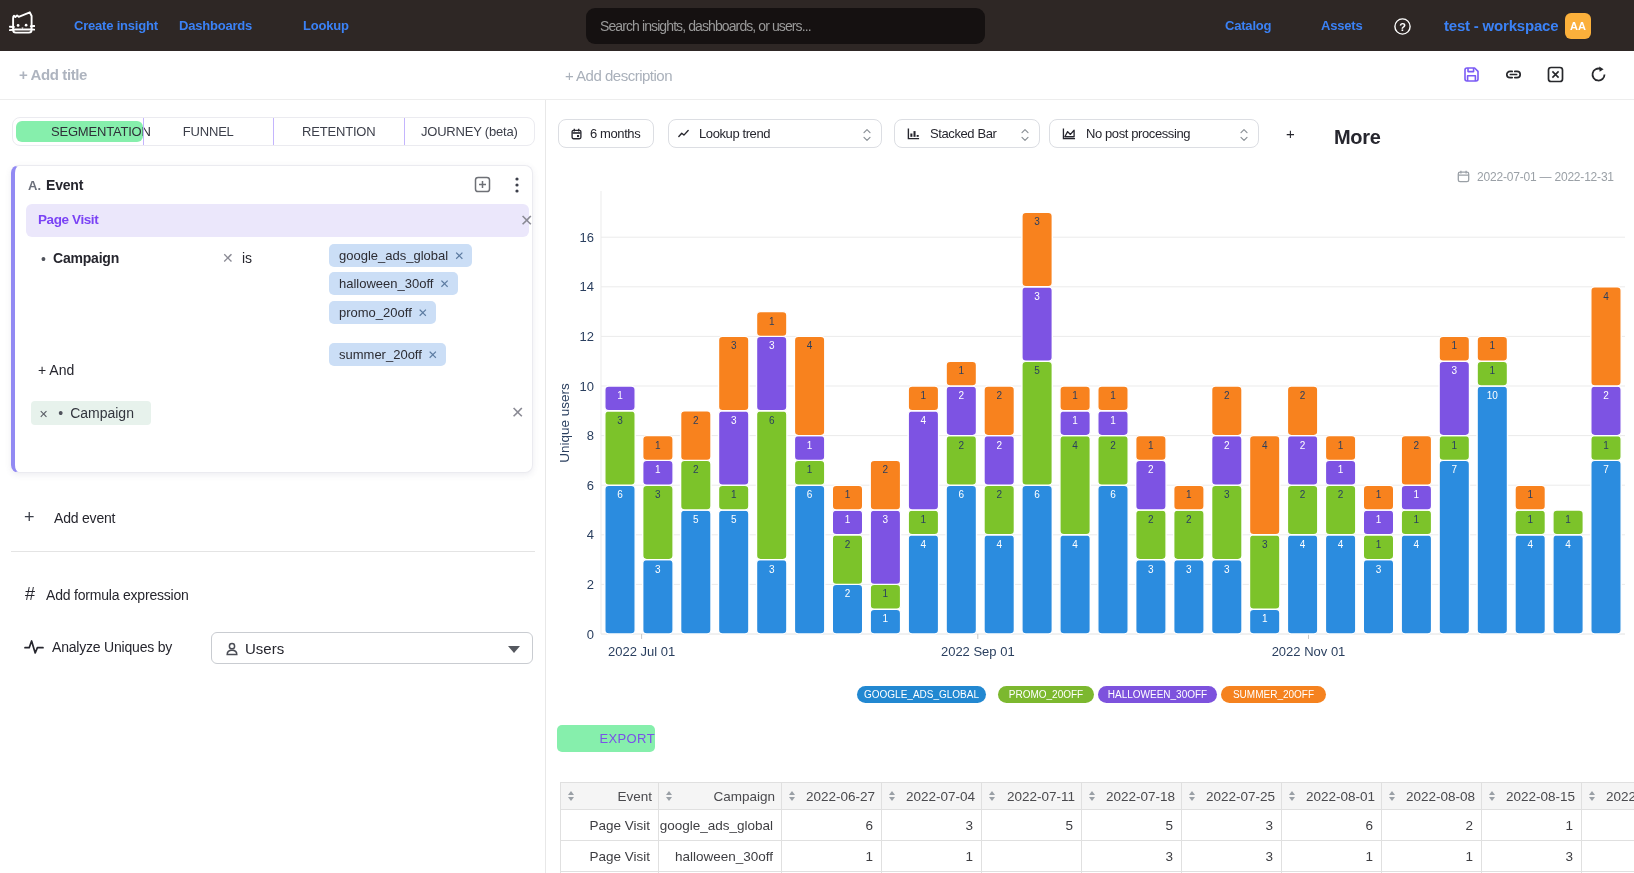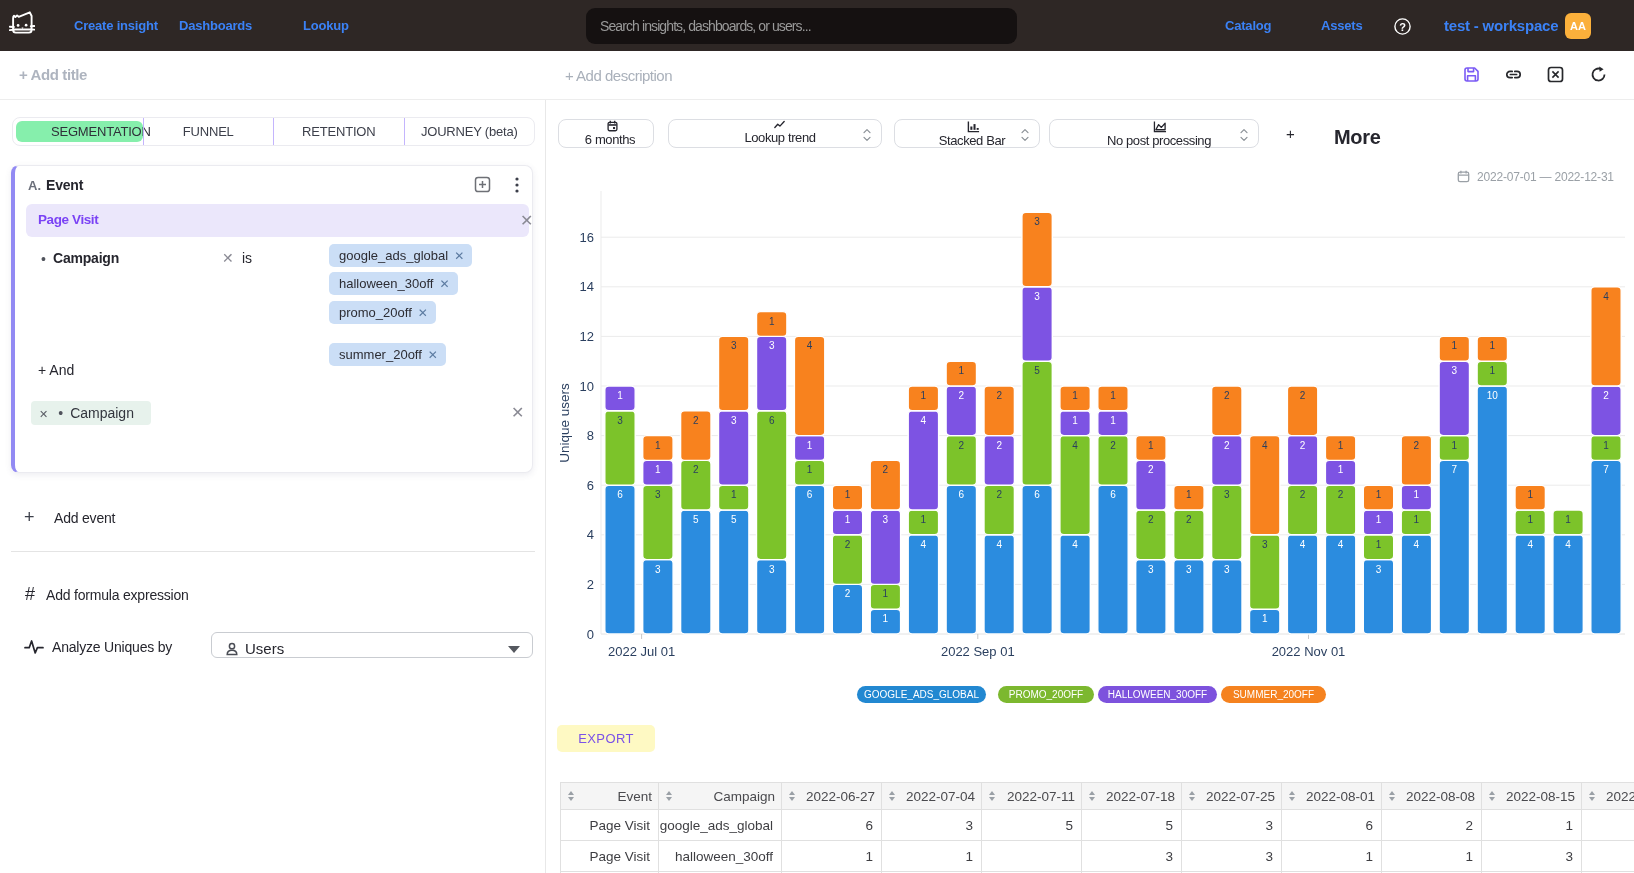--- a/index.html
+++ b/index.html
@@ -2,45 +2,45 @@
 <html><head>
 <meta charset="utf-8">
 <style>
 * { margin:0; padding:0; box-sizing:border-box; }
 html,body { width:1634px; height:873px; overflow:hidden; background:#fff;
   font-family:"Liberation Sans", sans-serif; }
 .abs { position:absolute; }
 
 .topbar { position:absolute; left:0; top:0; width:1634px; height:51px; background:#2e2725; }
 .nav-item { position:absolute; top:0; height:51px; line-height:51px; color:#3b82f6; font-weight:700; font-size:13px; letter-spacing:-0.2px; }
-.searchbox { position:absolute; left:586px; top:8px; width:431px; height:36px; background:#151111; border-radius:9px; color:#9a9a9a; font-size:14px; letter-spacing:-0.9px; line-height:36px; padding-left:14px; }
+.searchbox { position:absolute; left:586px; top:8px; width:399px; height:36px; background:#151111; border-radius:9px; color:#9a9a9a; font-size:14px; letter-spacing:-0.9px; line-height:36px; padding-left:14px; }
 .avatar { position:absolute; left:1565px; top:13px; width:26px; height:26px; background:#fbb03b; border-radius:6px; color:#fff; font-weight:700; font-size:11px; text-align:center; line-height:26px; }
 
 .titlerow { position:absolute; left:0; top:51px; width:1634px; height:49px; background:#fff; border-bottom:1px solid #ededed; }
 .addtitle { position:absolute; left:19px; top:66px; color:#aeb4bf; font-size:15px; font-weight:700; letter-spacing:-0.4px; }
 .adddesc { position:absolute; left:565px; top:67px; color:#a9b0ba; font-size:15px; letter-spacing:-0.5px; }
 
 .leftpanel { position:absolute; left:0; top:100px; width:546px; height:773px; background:#fff; border-right:1px solid #e8e8e8; }
 .tabsbar { position:absolute; left:12px; top:117px; width:523px; height:29px; border:1px solid #ebebf0; border-radius:8px; background:#fff; display:flex; }
 .tab { flex:1; text-align:center; line-height:27px; font-size:13px; color:#3c3f4a; letter-spacing:-0.2px; position:relative; }
 .tab.sep { border-left:1px solid #c4b5fd; }
 .tab-active { position:absolute; left:3px; top:3px; right:0px; bottom:3px; background:#86efac; border-radius:6px; line-height:21px; color:#2f3039;padding-left:35px; }
 .card { position:absolute; left:11px; top:165px; width:522px; height:308px; background:#fff; border:1px solid #ebebf0; border-left:4px solid #928af3; border-radius:8px; box-shadow:0 2px 6px rgba(80,80,120,0.10); }
 .pv-row { position:absolute; left:11px; top:38px; width:503px; height:33px; background:#ebe7fb; border-radius:6px; }
 .chip { position:absolute; left:314px; height:23px; background:#cbdef6; border-radius:5px; font-size:13px; color:#2c2c33; line-height:23px; padding:0 8px 0 10px; white-space:nowrap; }
 .chip .x { color:#5b7aa0; margin-left:6px; font-size:12px; }
 .gchip { position:absolute; left:16px; top:235px; width:120px; height:24px; background:#e7f2ec; border-radius:4px; line-height:24px; font-size:14px; color:#33363e; white-space:nowrap; }
 .cu-row { position:absolute; left:11px; top:271px; width:503px; height:29px; background:#eef3fc; border-radius:6px; line-height:29px; font-weight:700; font-size:13px; color:#26262e; padding-left:12px; letter-spacing:-0.4px; }
 .xicon { color:#8a8a94; font-size:16px; }
 
-.ctl { position:absolute; top:119px; height:29px; border:1px solid #dcdee3; border-radius:8px; background:#fff; display:flex; align-items:center; font-size:13px; letter-spacing:-0.4px; color:#26262e; white-space:nowrap;flex-direction:column; }
+.ctl { position:absolute; top:119px; height:29px; border:1px solid #dcdee3; border-radius:8px; background:#fff; display:flex; align-items:center; font-size:13px; letter-spacing:-0.4px; color:#26262e; white-space:nowrap; }
 
 .pill { position:absolute; top:686px; height:17px; border-radius:9px; color:#fff; font-size:10px; line-height:17px; text-align:center; }
 
-.export { position:absolute; left:557px; top:725px; width:98px; height:27px; background:#fef9c3; border-radius:5px; color:#7a52e8; font-size:13px; text-align:center; line-height:27px; letter-spacing:0.4px; }
+.export { position:absolute; left:557px; top:725px; width:98px; height:27px; background:#86efac; border-radius:5px; color:#7a52e8; font-size:13px; text-align:right; line-height:27px; letter-spacing:0.4px; }
 
 .tablewrap { position:absolute; left:560px; top:782px; width:1074px; height:91px; overflow:hidden; }
 table { border-collapse:collapse; table-layout:fixed; width:1121px; }
 th, td { border:1px solid #e0e0e0; font-weight:400; font-size:13.5px; color:#3e3e42; padding:0; white-space:nowrap; }
 th { background:#f5f5f5; height:27px; color:#4a4a4e; }
 td { height:31px; text-align:right; padding-right:8px; }
 .thflex { display:flex; align-items:center; height:100%; padding:0 6px 0 7px; white-space:nowrap; }
 .sorticon { display:inline-flex; flex-direction:column; line-height:0; margin-right:auto; }
 .sorticon b { width:0; height:0; border-left:3.5px solid transparent; border-right:3.5px solid transparent; display:block; }
 .sorticon .up { border-bottom:4px solid #9aa0a6; margin-bottom:2px; }
@@ -143,21 +143,21 @@
 </div>
 <div class="abs" style="left:24px;top:507px;font-size:18px;color:#3c3f4a;font-weight:400;">+</div>
 <div class="abs" style="left:54px;top:510px;font-size:14px;color:#26262e;letter-spacing:-0.2px;">Add event</div>
 <div class="abs" style="left:11px;top:551px;width:524px;height:1px;background:#e4e4e4;"></div>
 <div class="abs" style="left:25px;top:584px;font-size:18px;color:#26262e;">#</div>
 <div class="abs" style="left:46px;top:587px;font-size:14px;color:#26262e;letter-spacing:-0.2px;">Add formula expression</div>
 <svg class="abs" style="left:24px;top:639px" width="20" height="16" viewBox="0 0 20 16">
   <path d="M1 8.7 L5.2 8.7 L7.6 2 L11.2 14 L13.4 8.7 L19 8.7" stroke="#26262e" stroke-width="1.7" fill="none" stroke-linejoin="round" stroke-linecap="round"></path>
 </svg>
 <div class="abs" style="left:52px;top:639px;font-size:14px;color:#26262e;letter-spacing:-0.2px;">Analyze Uniques by</div>
-<div class="abs" style="left:211px;top:632px;width:322px;height:26px;border:1px solid #c9ccd1;border-radius:6px;background:#fff;">
+<div class="abs" style="left:211px;top:632px;width:322px;height:32px;border:1px solid #c9ccd1;border-radius:6px;background:#fff;">
   <svg class="abs" style="left:13px;top:9px" width="14" height="14" viewBox="0 0 14 14">
     <circle cx="7" cy="4.2" r="2.6" stroke="#4a4d55" stroke-width="1.5" fill="none"></circle>
     <path d="M2.2 12.6 C2.2 9.8 4.2 8.3 7 8.3 C9.8 8.3 11.8 9.8 11.8 12.6 Z" stroke="#4a4d55" stroke-width="1.5" fill="none"></path>
   </svg>
   <div class="abs" style="left:33px;top:7px;font-size:15px;color:#26262e;">Users</div>
   <div class="abs" style="left:296px;top:13px;width:0;height:0;border-left:6px solid transparent;border-right:6px solid transparent;border-top:7px solid #55585f;"></div>
 </div>
 
 <div class="ctl" style="left:558px;width:96px;">
   <svg style="margin-left:12px;flex:none" width="11" height="12" viewBox="0 0 15 16">

